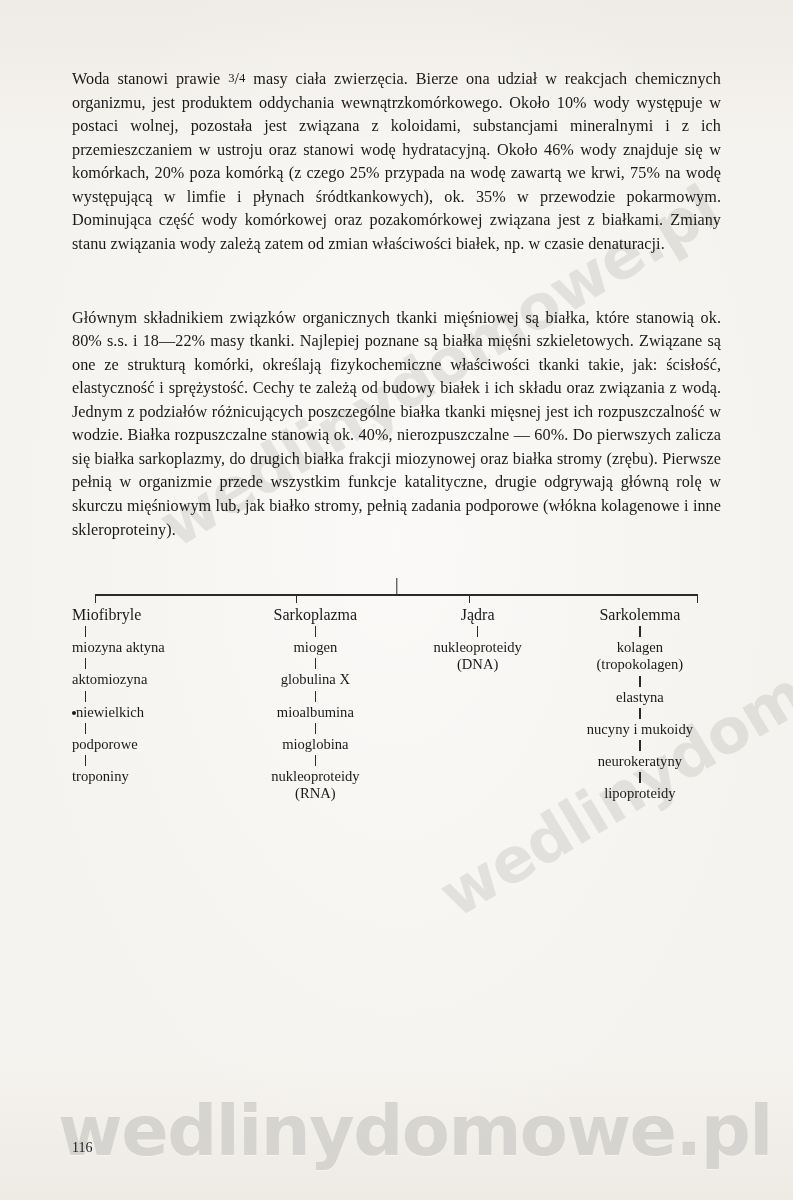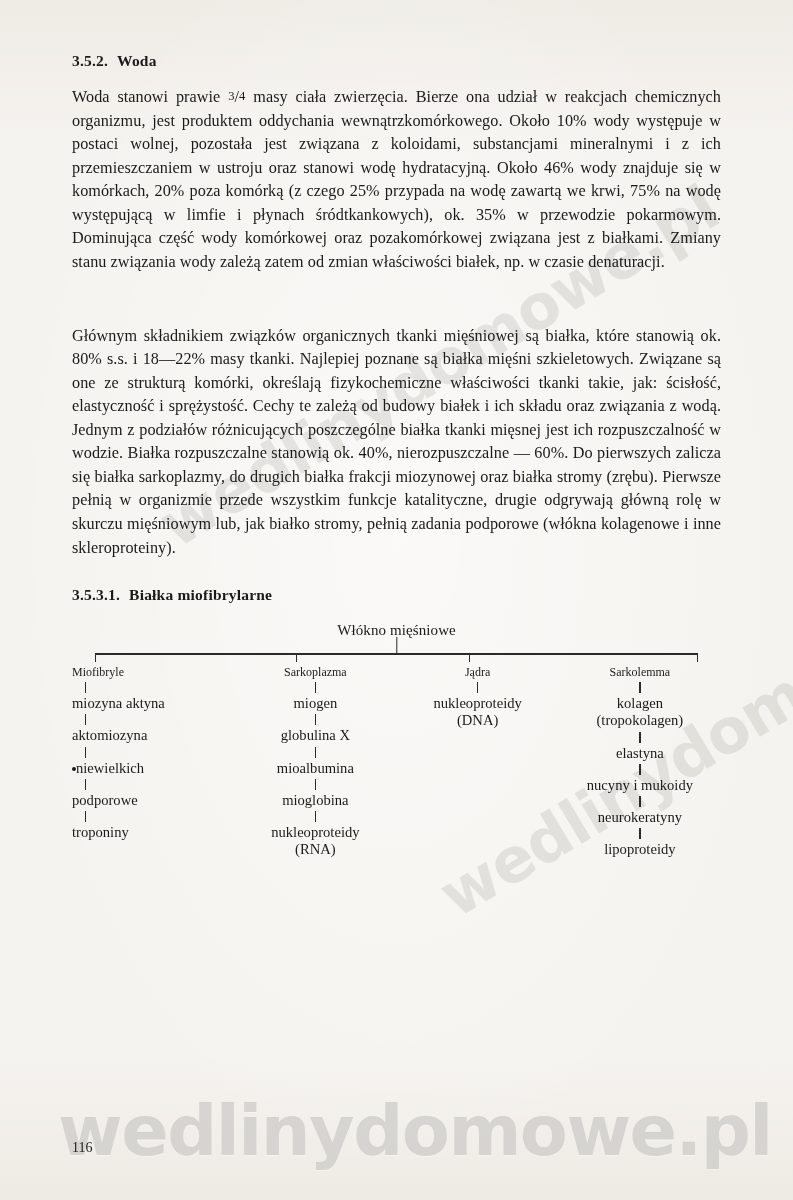--- a/index.html
+++ b/index.html
@@ -107,21 +107,21 @@
   .dg-cols {
     display: flex;
     justify-content: space-between;
     width: 100%;
   }
   .dg-col {
     flex: 1 1 0;
     text-align: center;
   }
   .dg-col .head {
-    font-size: 12px;
+    font-size: 16px;
     margin-bottom: 2px;
     white-space: nowrap;
   }
   .dg-col .node {
     white-space: nowrap;
     line-height: 1.18;
   }
   .dg-col .conn {
     display: block;
     width: 1.4px;
@@ -180,37 +180,30 @@
 <body>
 
 <div class="page">
 
   <div class="wm wm-diag wm-1">wedlinydomowe.pl</div>
   <div class="wm wm-diag wm-2">wedlinydomowe.pl</div>
   <div class="wm wm-big">wedlinydomowe.pl</div>
 
   <div class="content">
 
-    <h3 class="heading">
-      <span class="num">3.5.2.</span><span>Woda</span>
-    </h3>
     <p class="body">Woda stanowi prawie <span class="frac">3</span>/<span class="frac">4</span> masy ciała zwierzęcia. Bierze ona udział w reakcjach chemicznych organizmu, jest produktem oddychania wewnątrzkomórkowego. Około 10% wody występuje w postaci wolnej, pozostała jest związana z koloidami, substancjami mineralnymi i z ich przemieszczaniem w ustroju oraz stanowi wodę hydratacyjną. Około 46% wody znajduje się w komórkach, 20% poza komórką (z czego 25% przypada na wodę zawartą we krwi, 75% na wodę występującą w limfie i płynach śródtkankowych), ok. 35% w przewodzie pokarmowym. Dominująca część wody komórkowej oraz pozakomórkowej związana jest z białkami. Zmiany stanu związania wody zależą zatem od zmian właściwości białek, np. w czasie denaturacji.</p>
 
     <div class="sp-1"></div>
 
     <p class="body">Głównym składnikiem związków organicznych tkanki mięśniowej są białka, które stanowią ok. 80% s.s. i 18—22% masy tkanki. Najlepiej poznane są białka mięśni szkieletowych. Związane są one ze strukturą komórki, określają fizykochemiczne właściwości tkanki takie, jak: ścisłość, elastyczność i sprężystość. Cechy te zależą od budowy białek i ich składu oraz związania z wodą. Jednym z podziałów różnicujących poszczególne białka tkanki mięsnej jest ich rozpuszczalność w wodzie. Białka rozpuszczalne stanowią ok. 40%, nierozpuszczalne — 60%. Do pierwszych zalicza się białka sarkoplazmy, do drugich białka frakcji miozynowej oraz białka stromy (zrębu). Pierwsze pełnią w organizmie przede wszystkim funkcje katalityczne, drugie odgrywają główną rolę w skurczu mięśniowym lub, jak białko stromy, pełnią zadania podporowe (włókna kolagenowe i inne skleroproteiny).</p>
 
     <div class="sp-2"></div>
 
-    <h3 class="heading">
-      <span class="num">3.5.3.1.</span><span>Białka miofibrylarne</span>
-    </h3>
 
     <div class="diagram">
-      <div class="dg-title">Włókno mięśniowe</div>
       <div class="dg-bracket">
         <div class="stem"></div>
         <div class="hbar"></div>
         <div class="tick" style="left:0;"></div>
         <div class="tick" style="left:33.3%;"></div>
         <div class="tick" style="left:62%;"></div>
         <div class="tick" style="right:0;"></div>
       </div>
 
       <div class="dg-cols">

